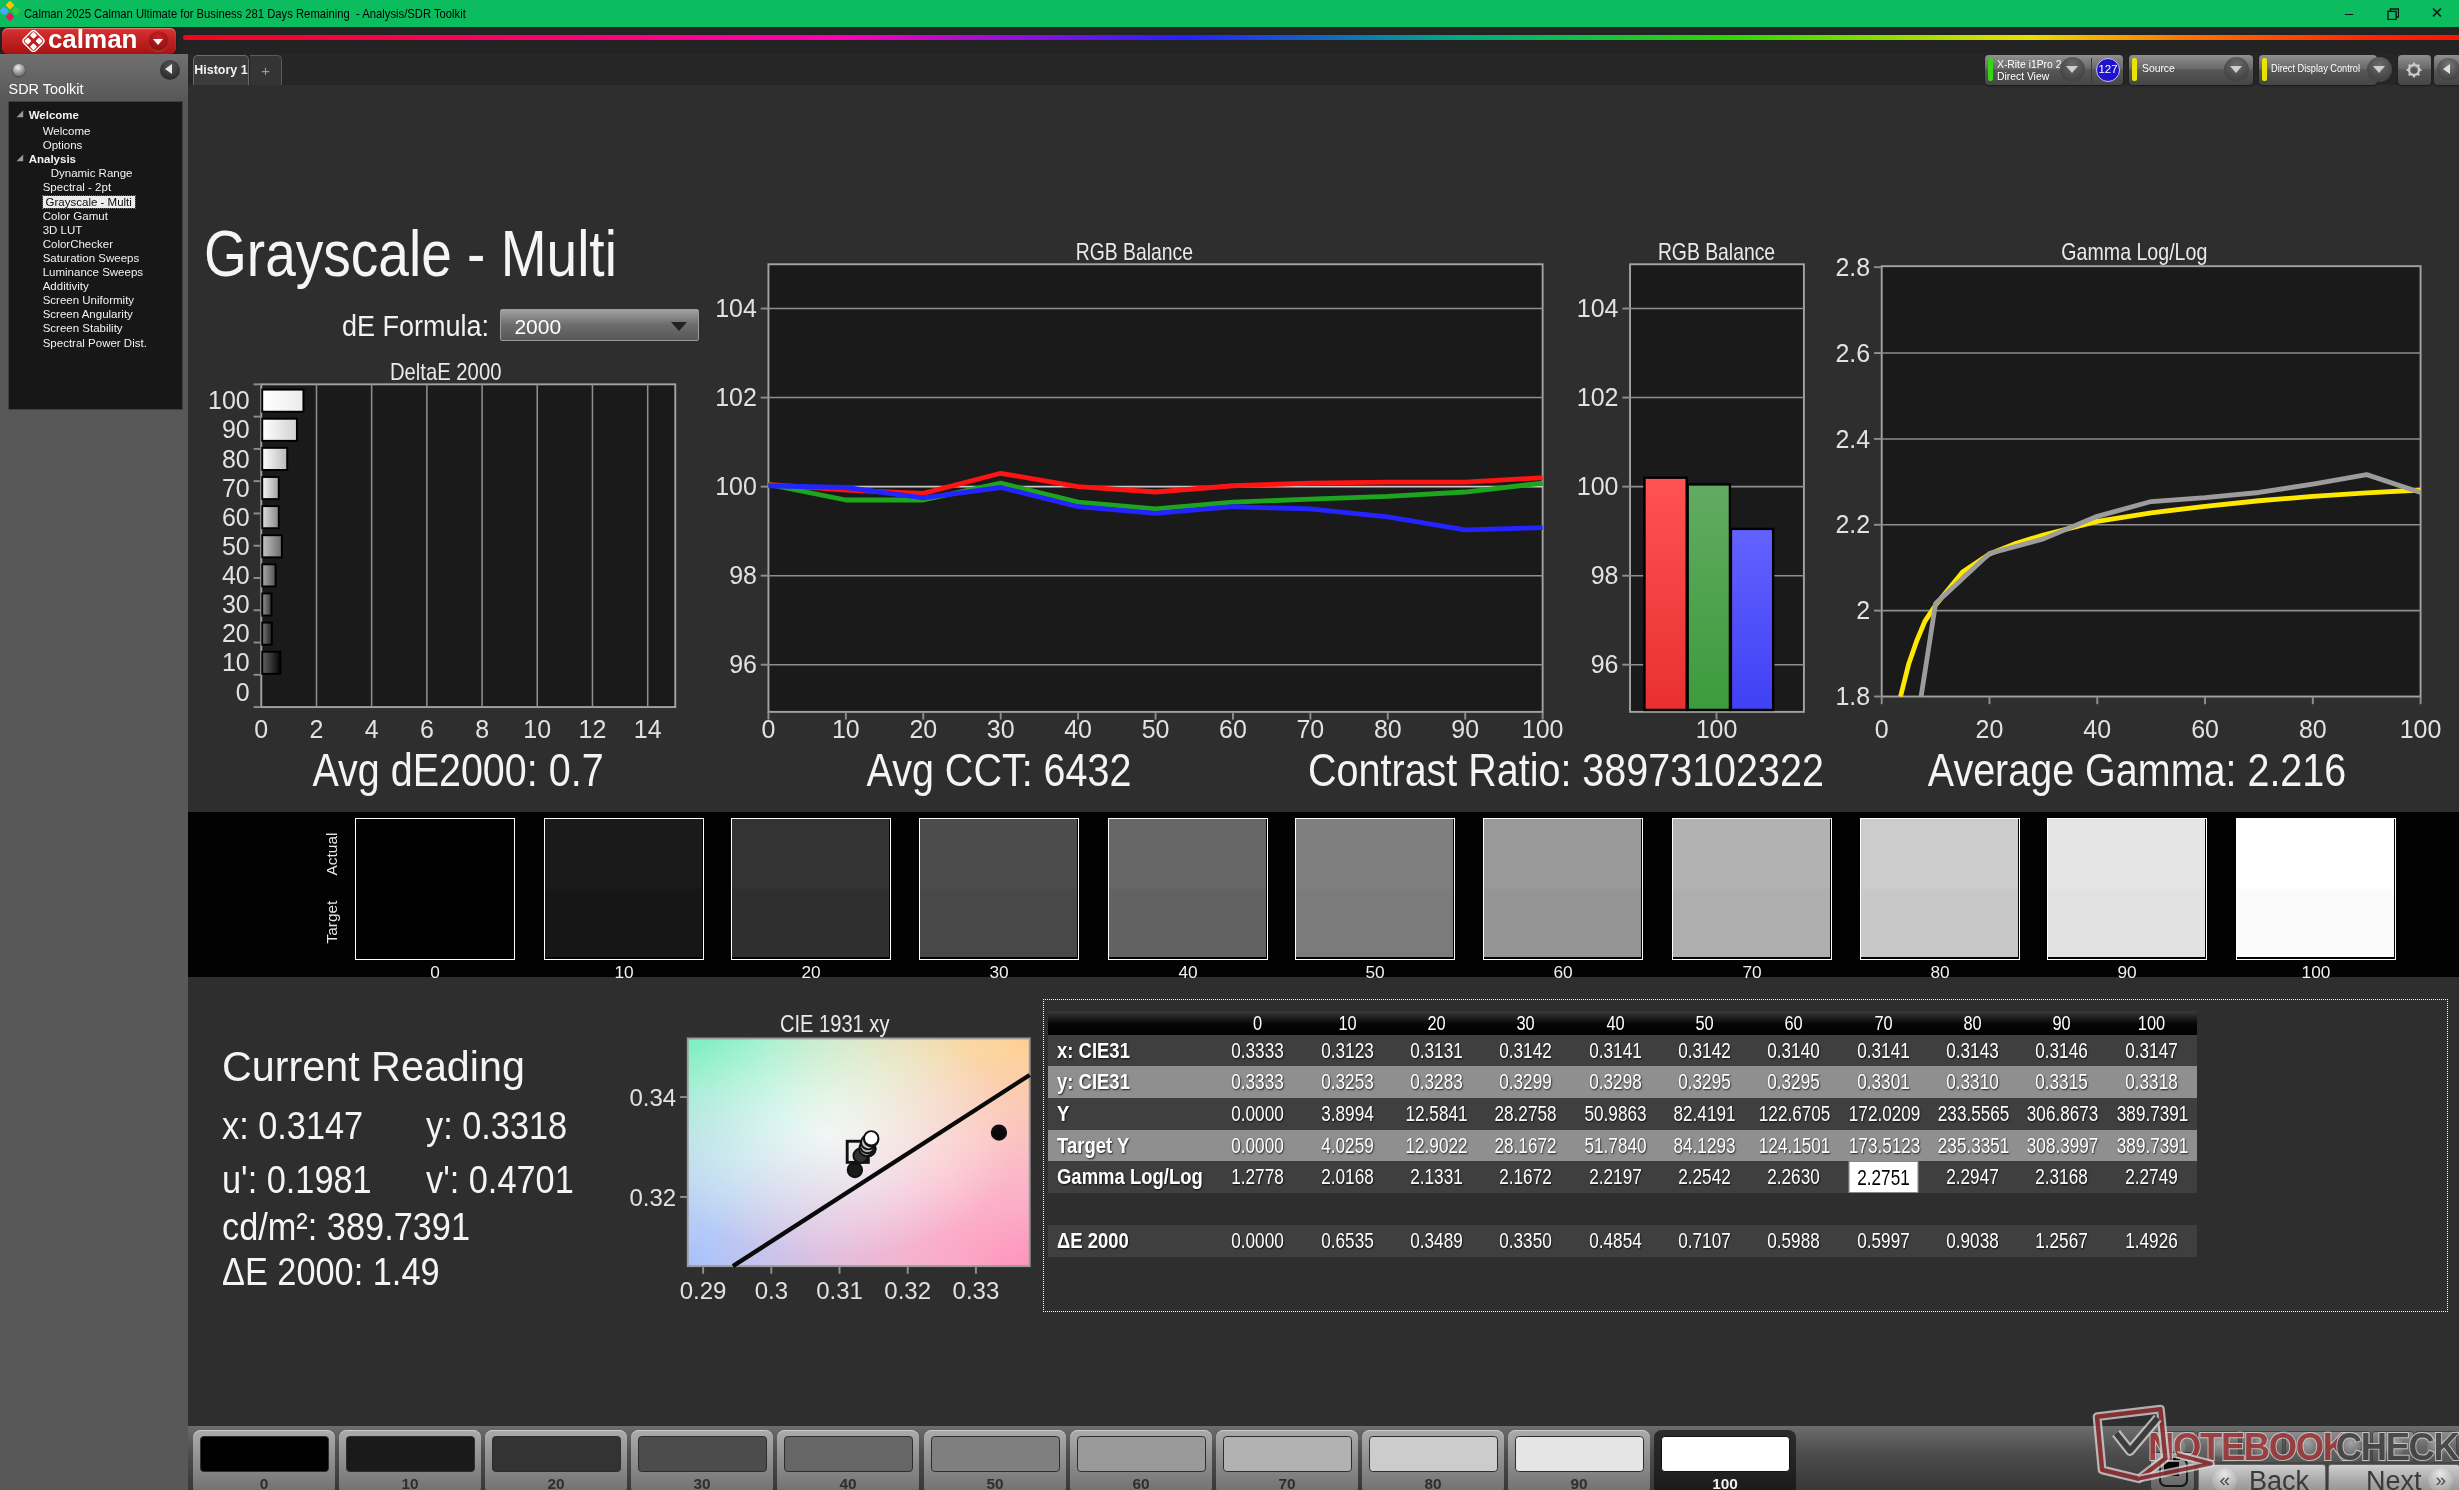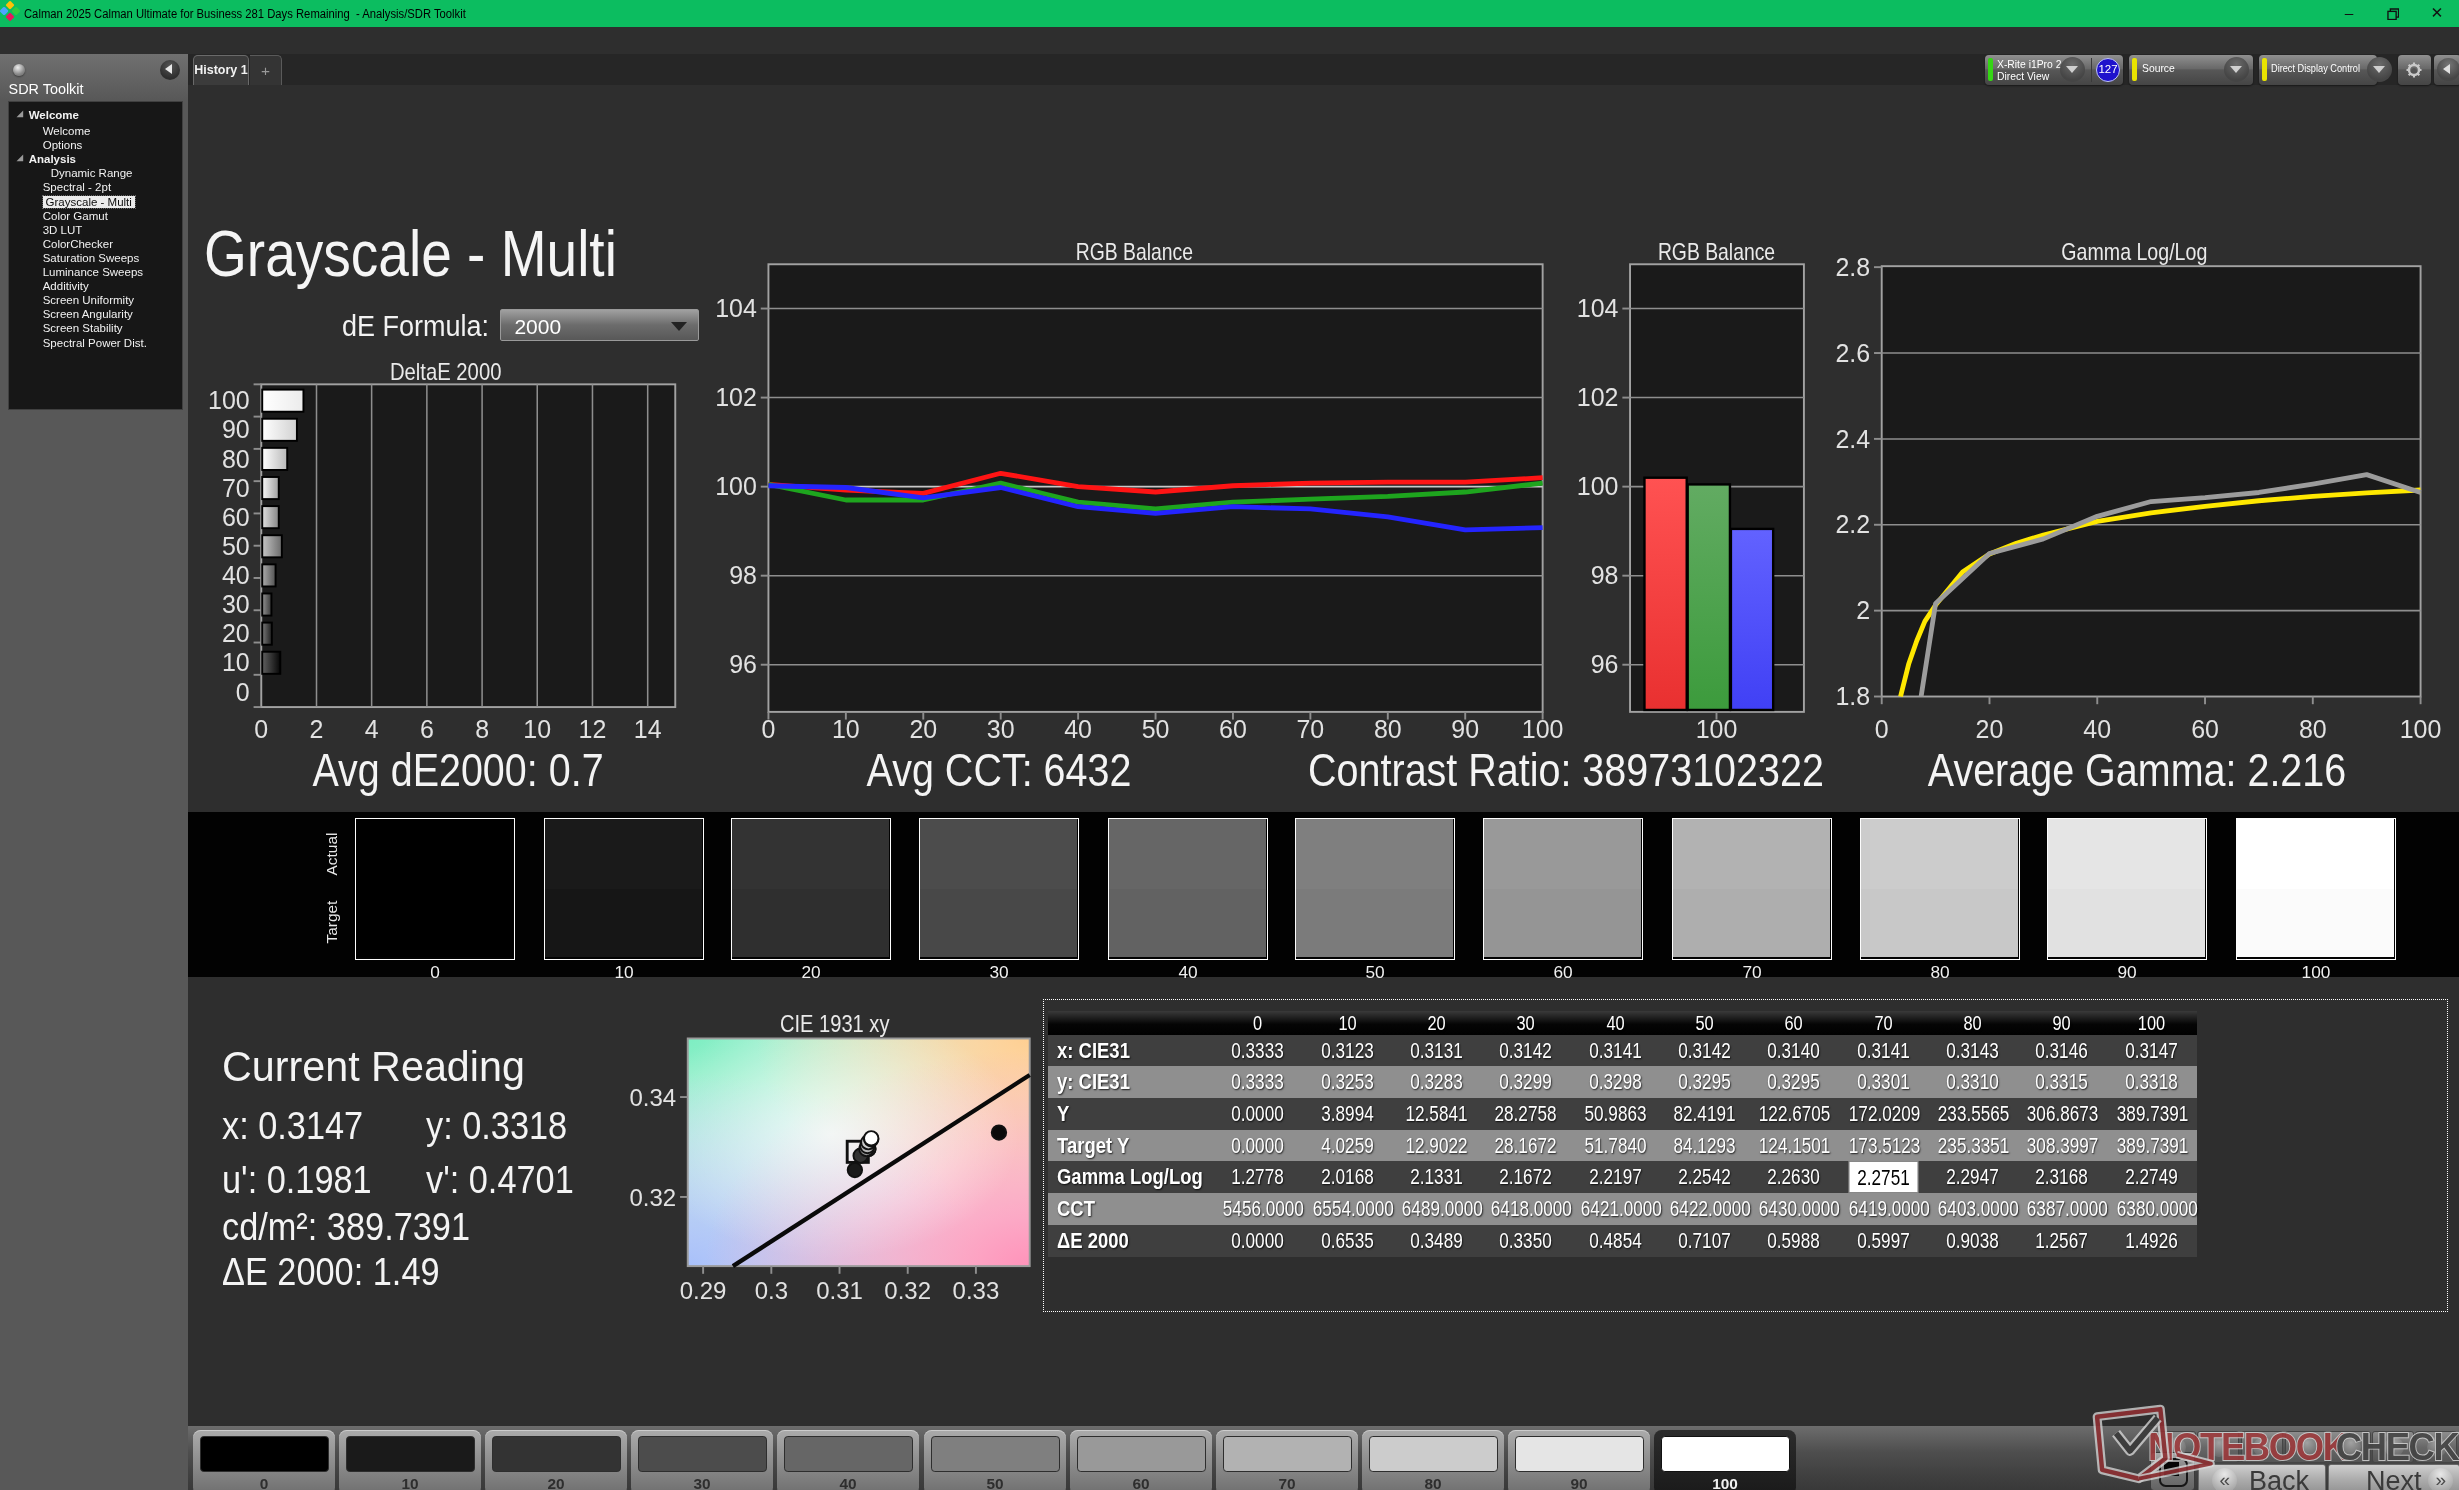--- a/index.html
+++ b/index.html
@@ -81,20 +81,38 @@
 </g>
       </svg>
 <div id="titletext">Calman 2025 Calman Ultimate for Business 281 Days Remaining&nbsp; - Analysis/SDR Toolkit</div>
 <div class="winbtn" style="right:88px;font-size:15.4px">–</div>
 <div class="winbtn" style="right:44px">
   <svg width="12.5" height="12.5" viewBox="0 0 13 13" style="margin-top:7.7px">
   <rect x="1" y="3.5" width="8.5" height="8.5" fill="none" stroke="#111" stroke-width="1.4"></rect>
   <path d="M 3.5 3.5 L 3.5 1 L 12 1 L 12 9.5 L 9.5 9.5" fill="none" stroke="#111" stroke-width="1.4"></path>
   </svg></div>
 <div class="winbtn" style="right:0px;font-size:15.4px">✕</div>
+</div>
+    <div id="hdr">
+<div id="calmanbtn">
+<svg class="abs" style="left:19px;top:1.9px" width="25" height="22" viewBox="0 0 26 23">
+<g transform="translate(13,11.5)" fill="none" stroke="#fff" stroke-width="1.5">
+<rect x="-8.6" y="-8.6" width="17.2" height="17.2" rx="3.2" transform="rotate(45)"></rect>
+<rect x="-6.9" y="-6.9" width="5.4" height="5.4" rx="1" transform="rotate(45)" fill="#fff" stroke="none"></rect>
+<rect x="1.5" y="-6.9" width="5.4" height="5.4" rx="1" transform="rotate(45)" fill="#fff" stroke="none"></rect>
+<rect x="-6.9" y="1.5" width="5.4" height="5.4" rx="1" transform="rotate(45)" fill="#fff" stroke="none"></rect>
+<rect x="1.5" y="1.5" width="5.4" height="5.4" rx="1" transform="rotate(45)" fill="#fff" stroke="none"></rect>
+</g>
+        </svg>
+<div class="abs" style="left:46px;top:-3.8px;color:#fff;font-size:26px;font-weight:bold;letter-spacing:0px;">calman</div>
+<div class="abs" style="left:146px;top:2.9px;width:21px;height:21px;border-radius:50%;background:radial-gradient(circle at 50% 30%,#c22,#8c0f0f 75%);box-shadow:inset 0 -1px 1.9px rgba(255,255,255,.25);">
+<div class="abs" style="left:4.8px;top:7.7px;width:0;height:0;border-left:5.8px solid transparent;border-right:5.8px solid transparent;border-top:6.7px solid #fff;"></div>
+        </div>
+</div>
+<div id="rainbow"></div>
 </div>
     <div id="sidebar">
       <div id="sidehdr"></div>
       <div class="abs" style="left:12.5px;top:9.6px;width:12.5px;height:12.5px;border-radius:50%;background:radial-gradient(circle at 40% 30%,#efefef,#888 60%,#666);box-shadow:0 1px 1.9px rgba(0,0,0,.4)"></div>
       <div class="abs" style="left:160px;top:5.8px;width:20px;height:20px;border-radius:50%;background:radial-gradient(circle at 50% 30%,#555,#2e2e2e 70%);">
         <div class="abs" style="left:4.8px;top:3.8px;width:0;height:0;border-top:5.8px solid transparent;border-bottom:5.8px solid transparent;border-right:7.7px solid #e8e8e8;"></div>
       </div>
       <div class="abs" style="left:8.6px;top:27px;color:#fff;font-size:14.4px;">SDR Toolkit</div>
       <div id="treebox">
         <div class="titem tbold" style="left:20px;top:6.8px;">Welcome</div>
@@ -573,34 +591,20 @@
         <div class="tcell" style="left:344px;width:89px;">2.1331</div>
         <div class="tcell" style="left:433px;width:89px;">2.1672</div>
         <div class="tcell" style="left:523px;width:89px;">2.2197</div>
         <div class="tcell" style="left:612px;width:89px;">2.2542</div>
         <div class="tcell" style="left:701px;width:89px;">2.2630</div>
         <div class="tcell" style="left:791px;width:89px;background:#fff;color:#000;text-shadow:none;border:1px solid #888;">2.2751</div>
         <div class="tcell" style="left:880px;width:89px;">2.2947</div>
         <div class="tcell" style="left:969px;width:89px;">2.3168</div>
         <div class="tcell" style="left:1059px;width:89px;">2.2749</div>
       </div>
-      <div class="trow" style="top:193px;background:#8f8f8f;">
-        <div class="tlab">CCT</div>
-        <div class="tcell" style="left:165px;width:89px;">5456.0000</div>
-        <div class="tcell" style="left:255px;width:89px;">6554.0000</div>
-        <div class="tcell" style="left:344px;width:89px;">6489.0000</div>
-        <div class="tcell" style="left:433px;width:89px;">6418.0000</div>
-        <div class="tcell" style="left:523px;width:89px;">6421.0000</div>
-        <div class="tcell" style="left:612px;width:89px;">6422.0000</div>
-        <div class="tcell" style="left:701px;width:89px;">6430.0000</div>
-        <div class="tcell" style="left:791px;width:89px;">6419.0000</div>
-        <div class="tcell" style="left:880px;width:89px;">6403.0000</div>
-        <div class="tcell" style="left:969px;width:89px;">6387.0000</div>
-        <div class="tcell" style="left:1059px;width:89px;">6380.0000</div>
-      </div>
       <div class="trow" style="top:225px;background:#3f3f3f;">
         <div class="tlab">ΔE 2000</div>
         <div class="tcell" style="left:165px;width:89px;">0.0000</div>
         <div class="tcell" style="left:255px;width:89px;">0.6535</div>
         <div class="tcell" style="left:344px;width:89px;">0.3489</div>
         <div class="tcell" style="left:433px;width:89px;">0.3350</div>
         <div class="tcell" style="left:523px;width:89px;">0.4854</div>
         <div class="tcell" style="left:612px;width:89px;">0.7107</div>
         <div class="tcell" style="left:701px;width:89px;">0.5988</div>
         <div class="tcell" style="left:791px;width:89px;">0.5997</div>

